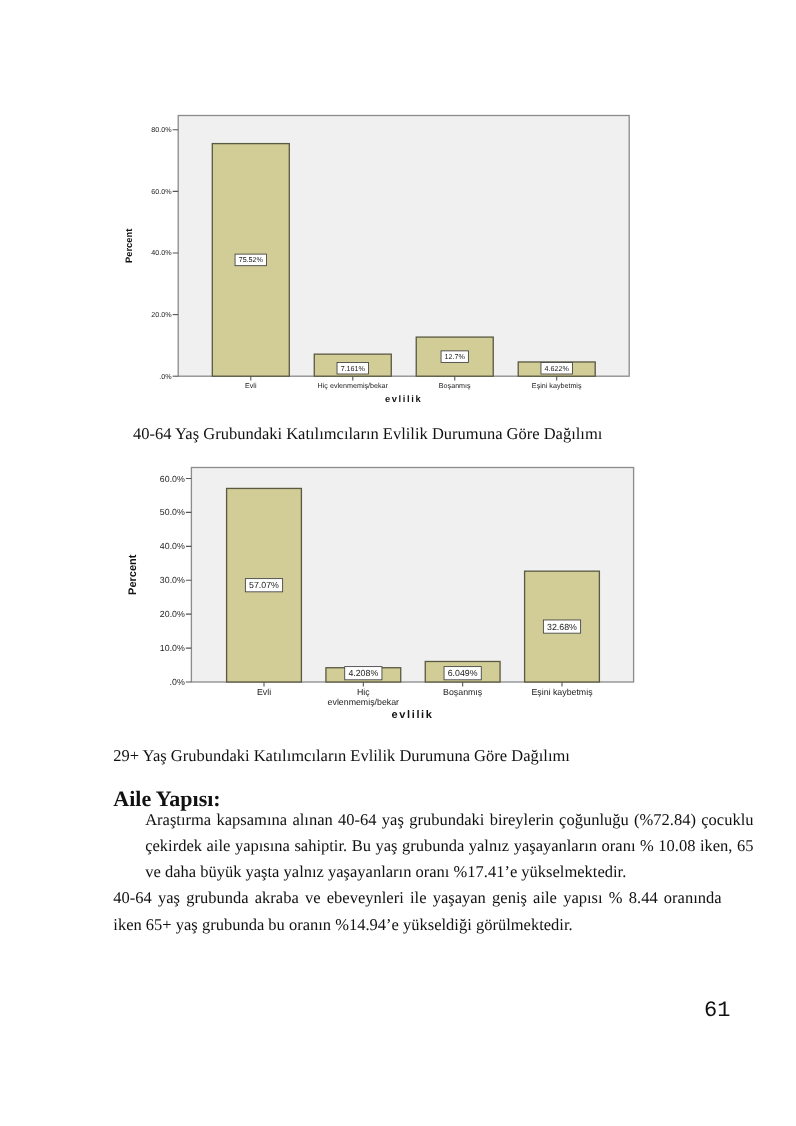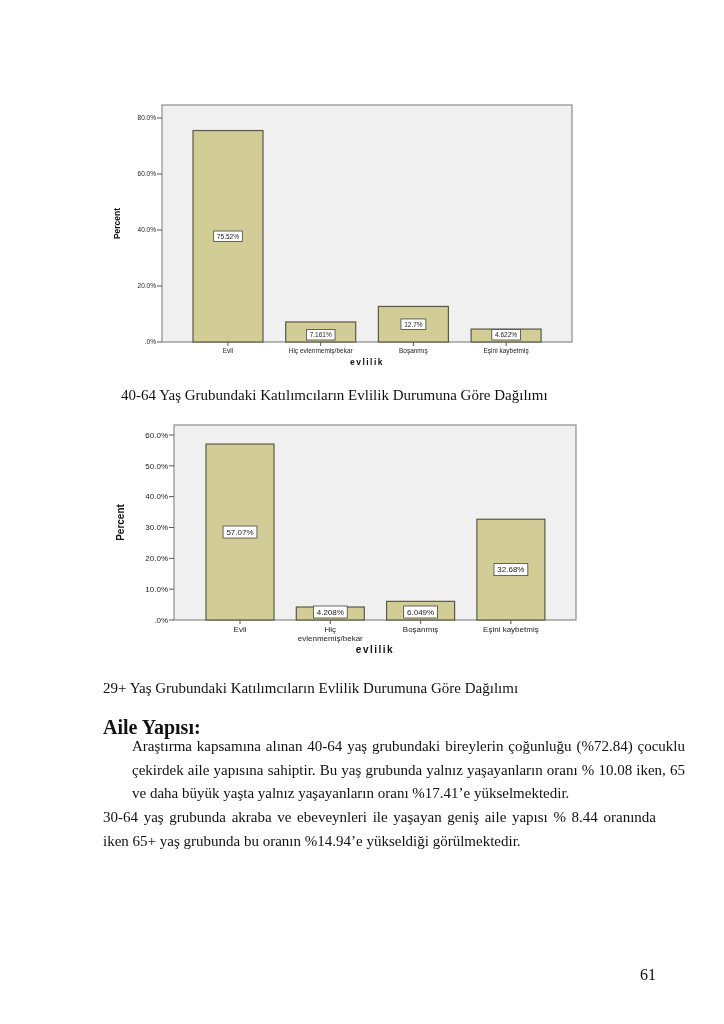--- a/index.html
+++ b/index.html
@@ -10,22 +10,22 @@
   #chart1 { top: 95px; }
   #chart2 { top: 415px; }
   .caption { position: absolute; left: 103px; font-size: 15px; white-space: nowrap; }
   #cap1 { top: 387px; margin-left: 18px; }
   #cap2 { top: 680px; }
   .heading { position: absolute; left: 103px; top: 716px; font-size: 20px; font-weight: bold; }
   .para { position: absolute; left: 103px; width: 553px; font-size: 15px; line-height: 23.5px;
           text-align: justify; }
   #para1 { top: 735px; margin-left: 29px; }
   #para2 { top: 806px; }
-  .pagenum { position: absolute; left: 640px; top: 966px; font-size: 16px;
-             font-family: Liberation Serif, serif; }
+  .pagenum { position: absolute; left: 640px; top: 908px; font-size: 20px;
+             font-family: Liberation Mono, monospace; }
 </style>
 </head>
 <body>
 
 <svg id="chart1" class="chart" width="724" height="285" xmlns="http://www.w3.org/2000/svg">
     <rect x="162" y="10" width="410" height="237" fill="#f0f0f0" stroke="#8c8c8c" stroke-width="1.2"></rect>
     <line x1="157" x2="162" y1="247" y2="247" stroke="#555" stroke-width="1"></line>
     <text x="156" y="249.275" font-size="6.5" text-anchor="end" fill="#222">.0%</text>
     <line x1="157" x2="162" y1="191" y2="191" stroke="#555" stroke-width="1"></line>
     <text x="156" y="193.275" font-size="6.5" text-anchor="end" fill="#222">20.0%</text>
@@ -99,15 +99,15 @@
     <rect x="493.97999999999996" y="148.61833333333334" width="33.839999999999996" height="12" fill="#ffffff" stroke="#444" stroke-width="0.8"></rect>
     <text x="510.9" y="157.49833333333333" font-size="8" text-anchor="middle" fill="#222">32.68%</text>
     <text x="124" y="107.5" font-size="10" font-weight="bold" text-anchor="middle" fill="#111" transform="rotate(-90 124 107.5)">Percent</text>
     <text x="375" y="238" font-size="10" font-weight="bold" text-anchor="middle" letter-spacing="1.5" fill="#111">evlilik</text>
   </svg>
 
 <div id="cap2" class="caption">29+ Yaş Grubundaki Katılımcıların Evlilik Durumuna Göre Dağılımı</div>
 
 <div class="heading">Aile Yapısı:</div>
 <div id="para1" class="para">Araştırma kapsamına alınan 40-64 yaş grubundaki bireylerin çoğunluğu (%72.84) çocuklu çekirdek aile yapısına sahiptir. Bu yaş grubunda yalnız yaşayanların oranı % 10.08 iken, 65 ve daha büyük yaşta yalnız yaşayanların oranı %17.41’e yükselmektedir.</div>
-<div id="para2" class="para">30-64 yaş grubunda akraba ve ebeveynleri ile yaşayan geniş aile yapısı % 8.44 oranında iken 65+ yaş grubunda bu oranın %14.94’e yükseldiği görülmektedir.</div>
+<div id="para2" class="para">40-64 yaş grubunda akraba ve ebeveynleri ile yaşayan geniş aile yapısı % 8.44 oranında iken 65+ yaş grubunda bu oranın %14.94’e yükseldiği görülmektedir.</div>
 
 <div class="pagenum">61</div>
 
 </body></html>

